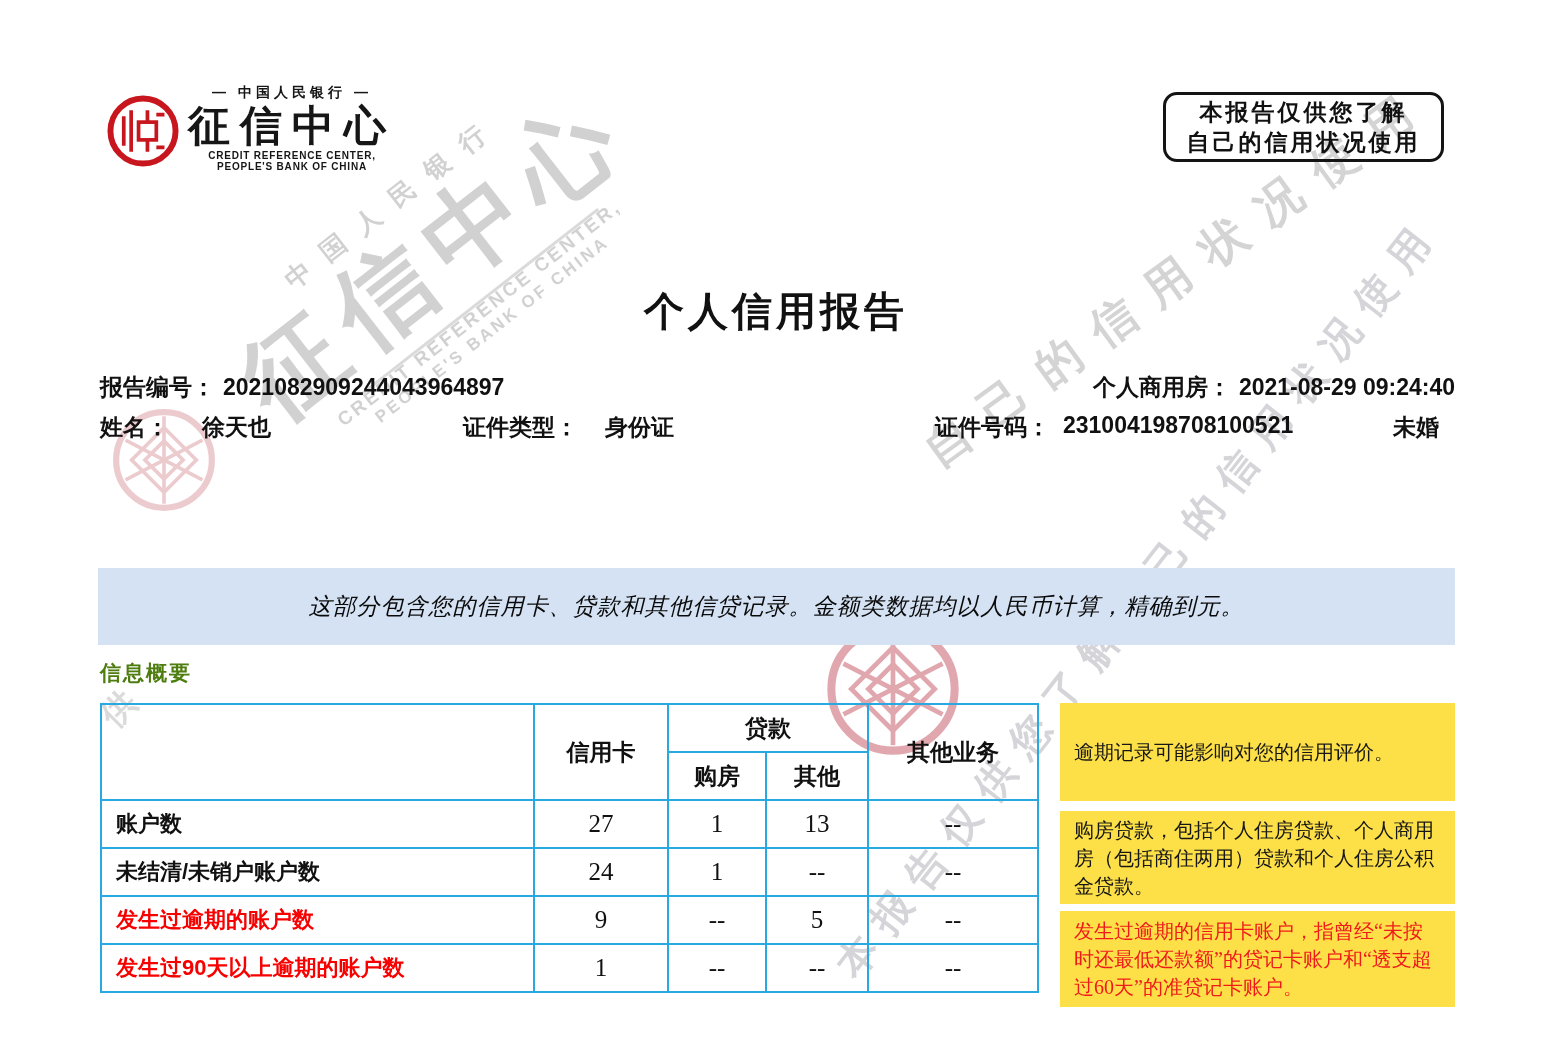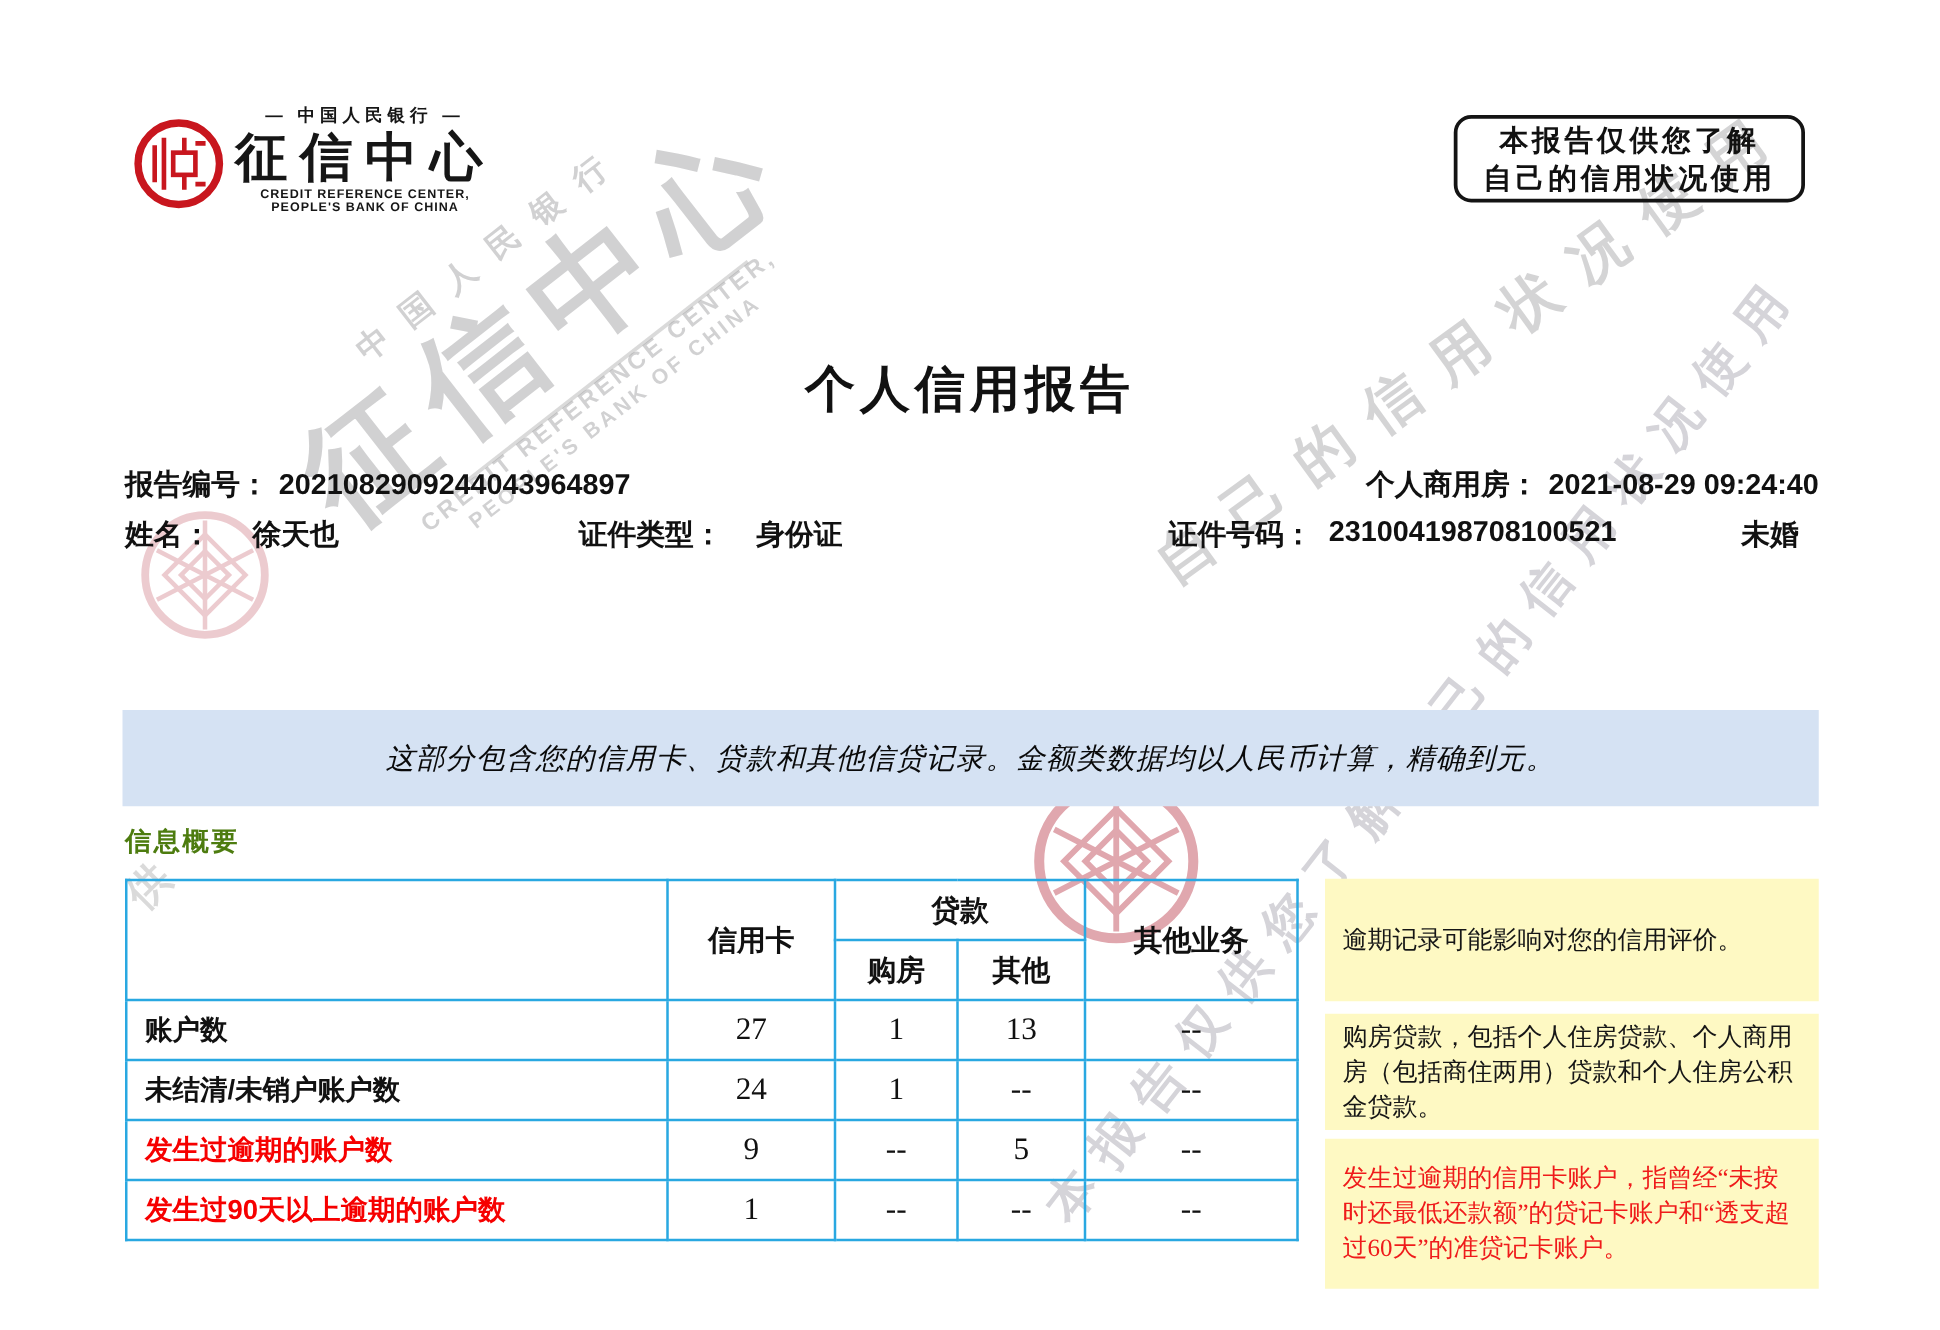--- a/index.html
+++ b/index.html
@@ -98,26 +98,26 @@
   }
   .summary-table td { border:2.5px solid #29A8E1; padding:0; height:48px; background:transparent; }
   .c-head { text-align:center; font-weight:bold; font-size:23px;margin-top:28px; }
   .r-label { font-weight:bold; font-size:22px; padding-left:14px !important; text-align:left; }
   .r-val { text-align:center; font-family:"Liberation Serif", serif; font-size:25px; }
   tr.alert .r-label { color:#F60000; }
 
   
   .notes { position:absolute; left:1060px; top:703px; width:395px; }
   .note {
-    background:#fef9c3; padding:6px 14px; display:flex; align-items:center;
+    background:#fde047; padding:6px 14px; display:flex; align-items:center;
     font-size:20px; line-height:1.4; font-family:"Liberation Serif", serif; color:#161616;
   }
   .note-1 { height:98px; margin-bottom:10px; }
   .note-2 { height:93px; margin-bottom:7px; }
-  .note-3 { height:120px; color:#EF1B1B; }
+  .note-3 { height:96px; color:#EF1B1B; }
 </style>
 </head>
 <body>
 
 <div class="page">
 
   <div class="watermark">
     <div class="wm-logo">
       <div class="wm-bank">中国人民银行</div>
       <div class="wm-center">征信中心</div>

